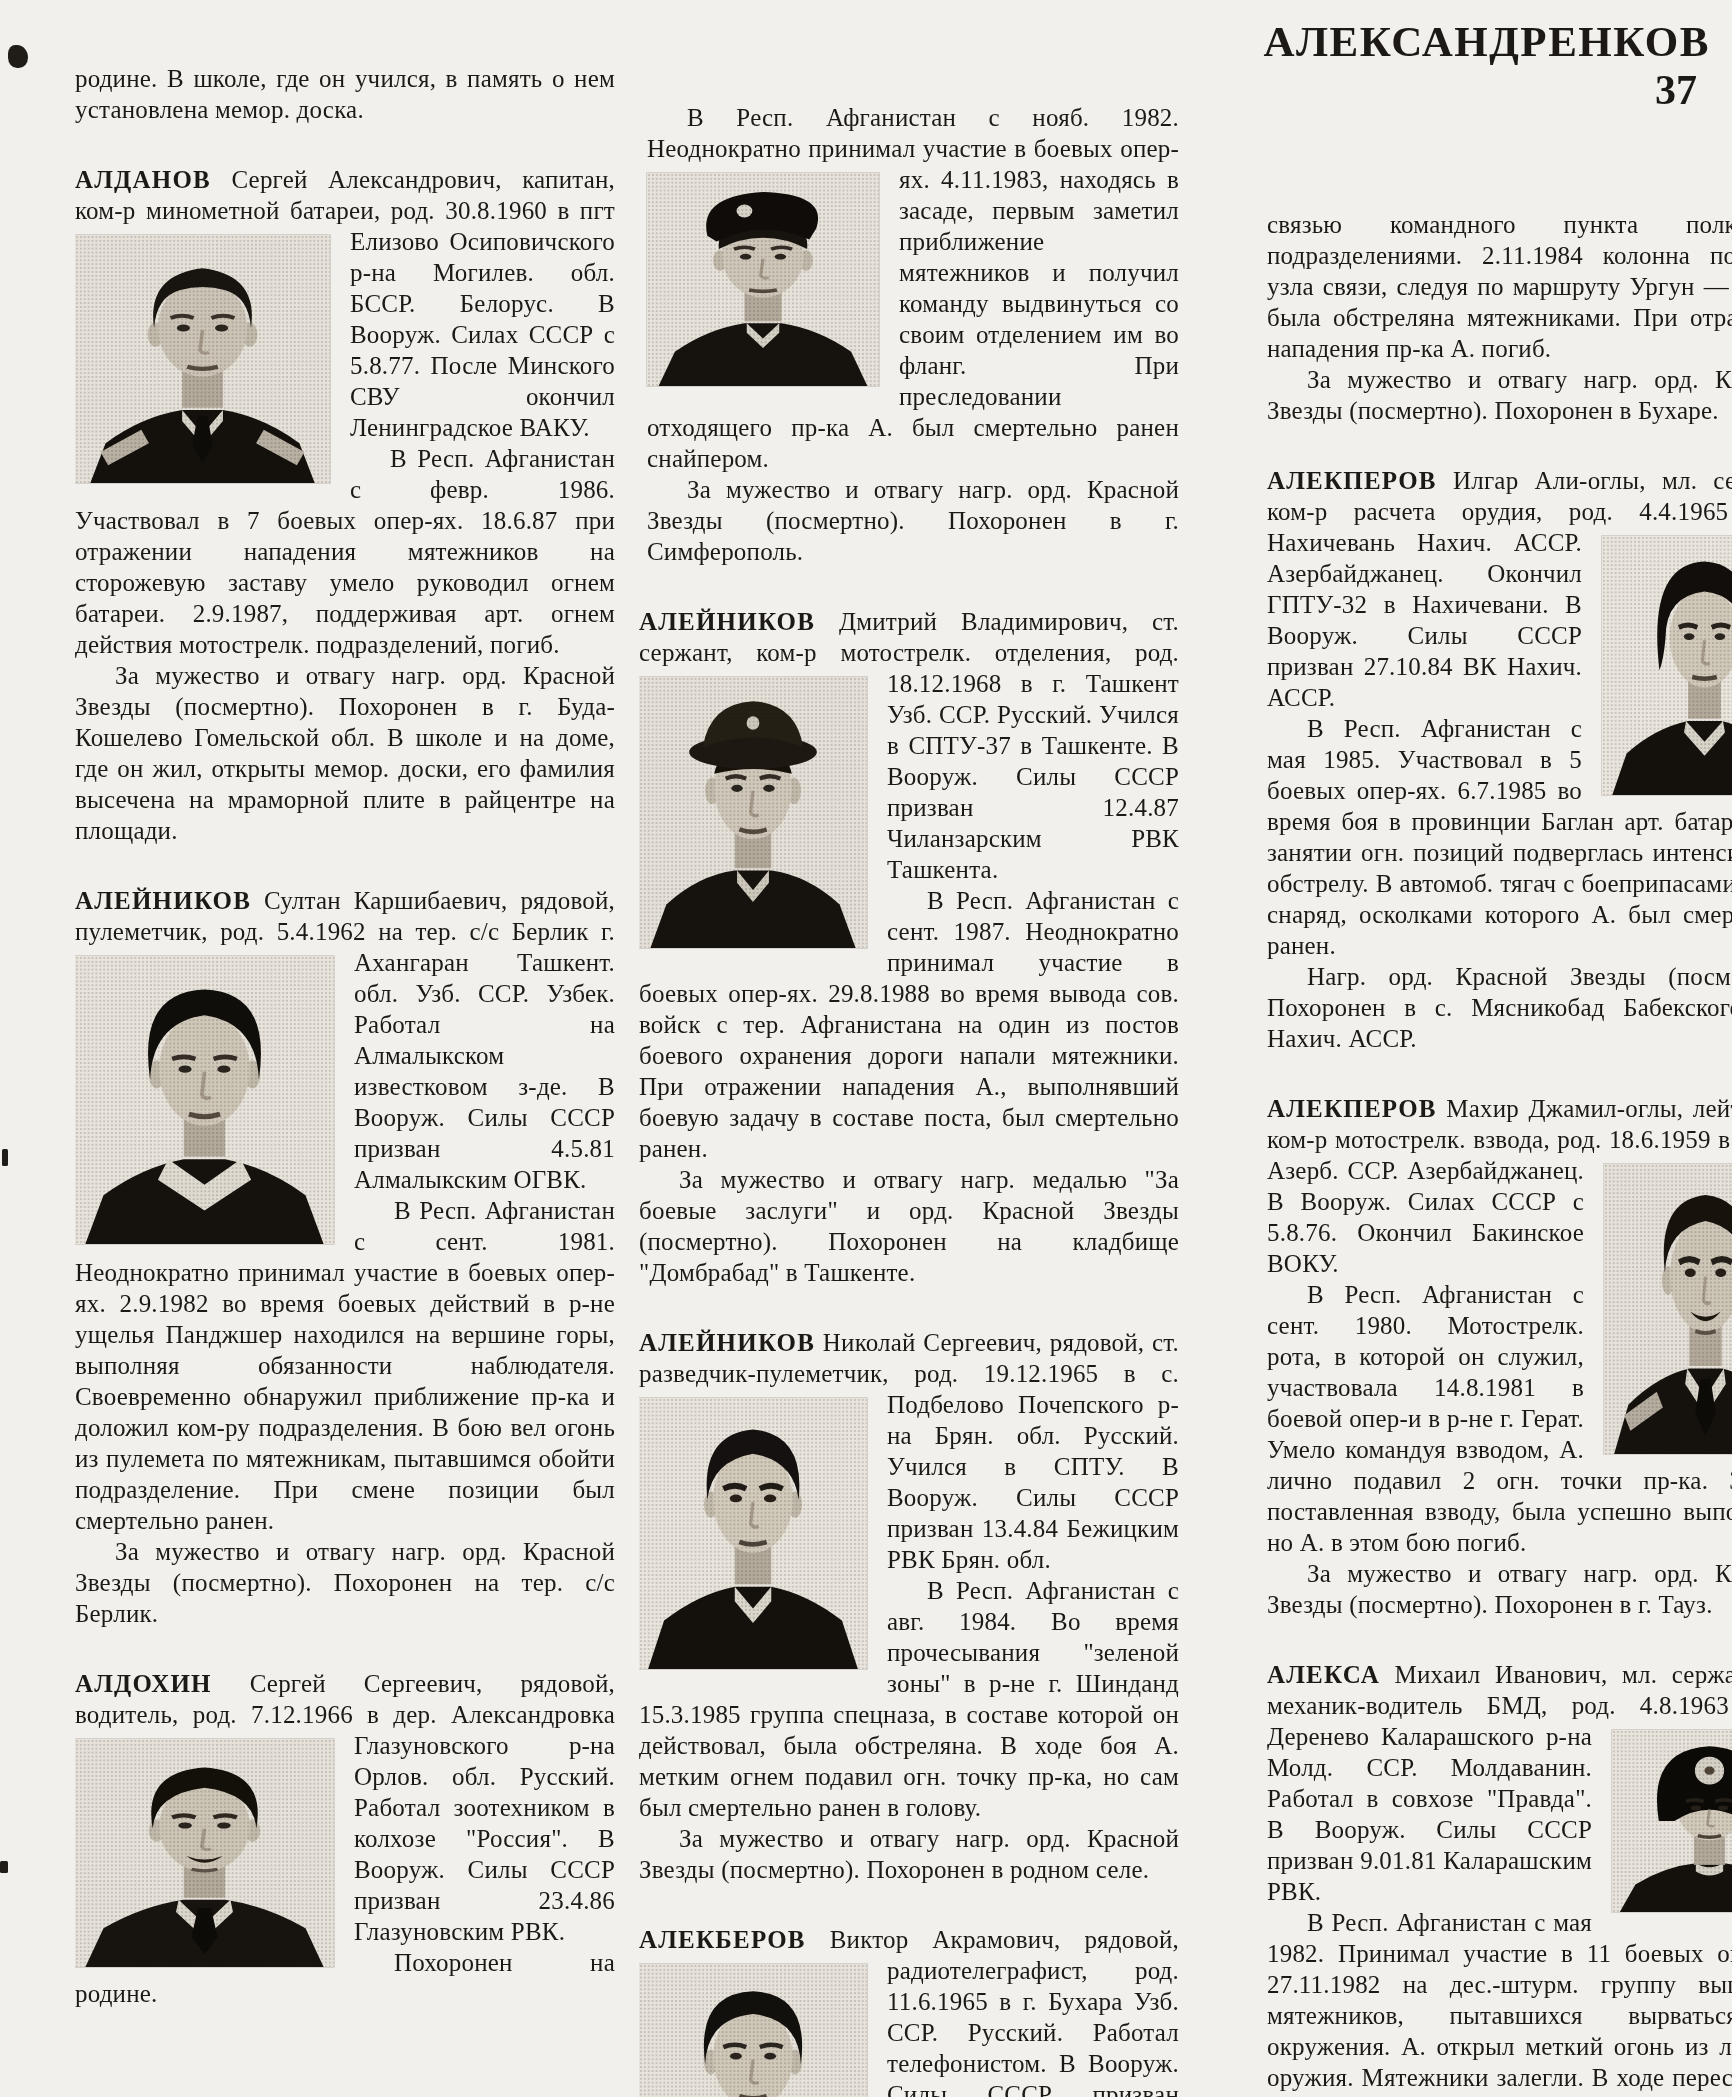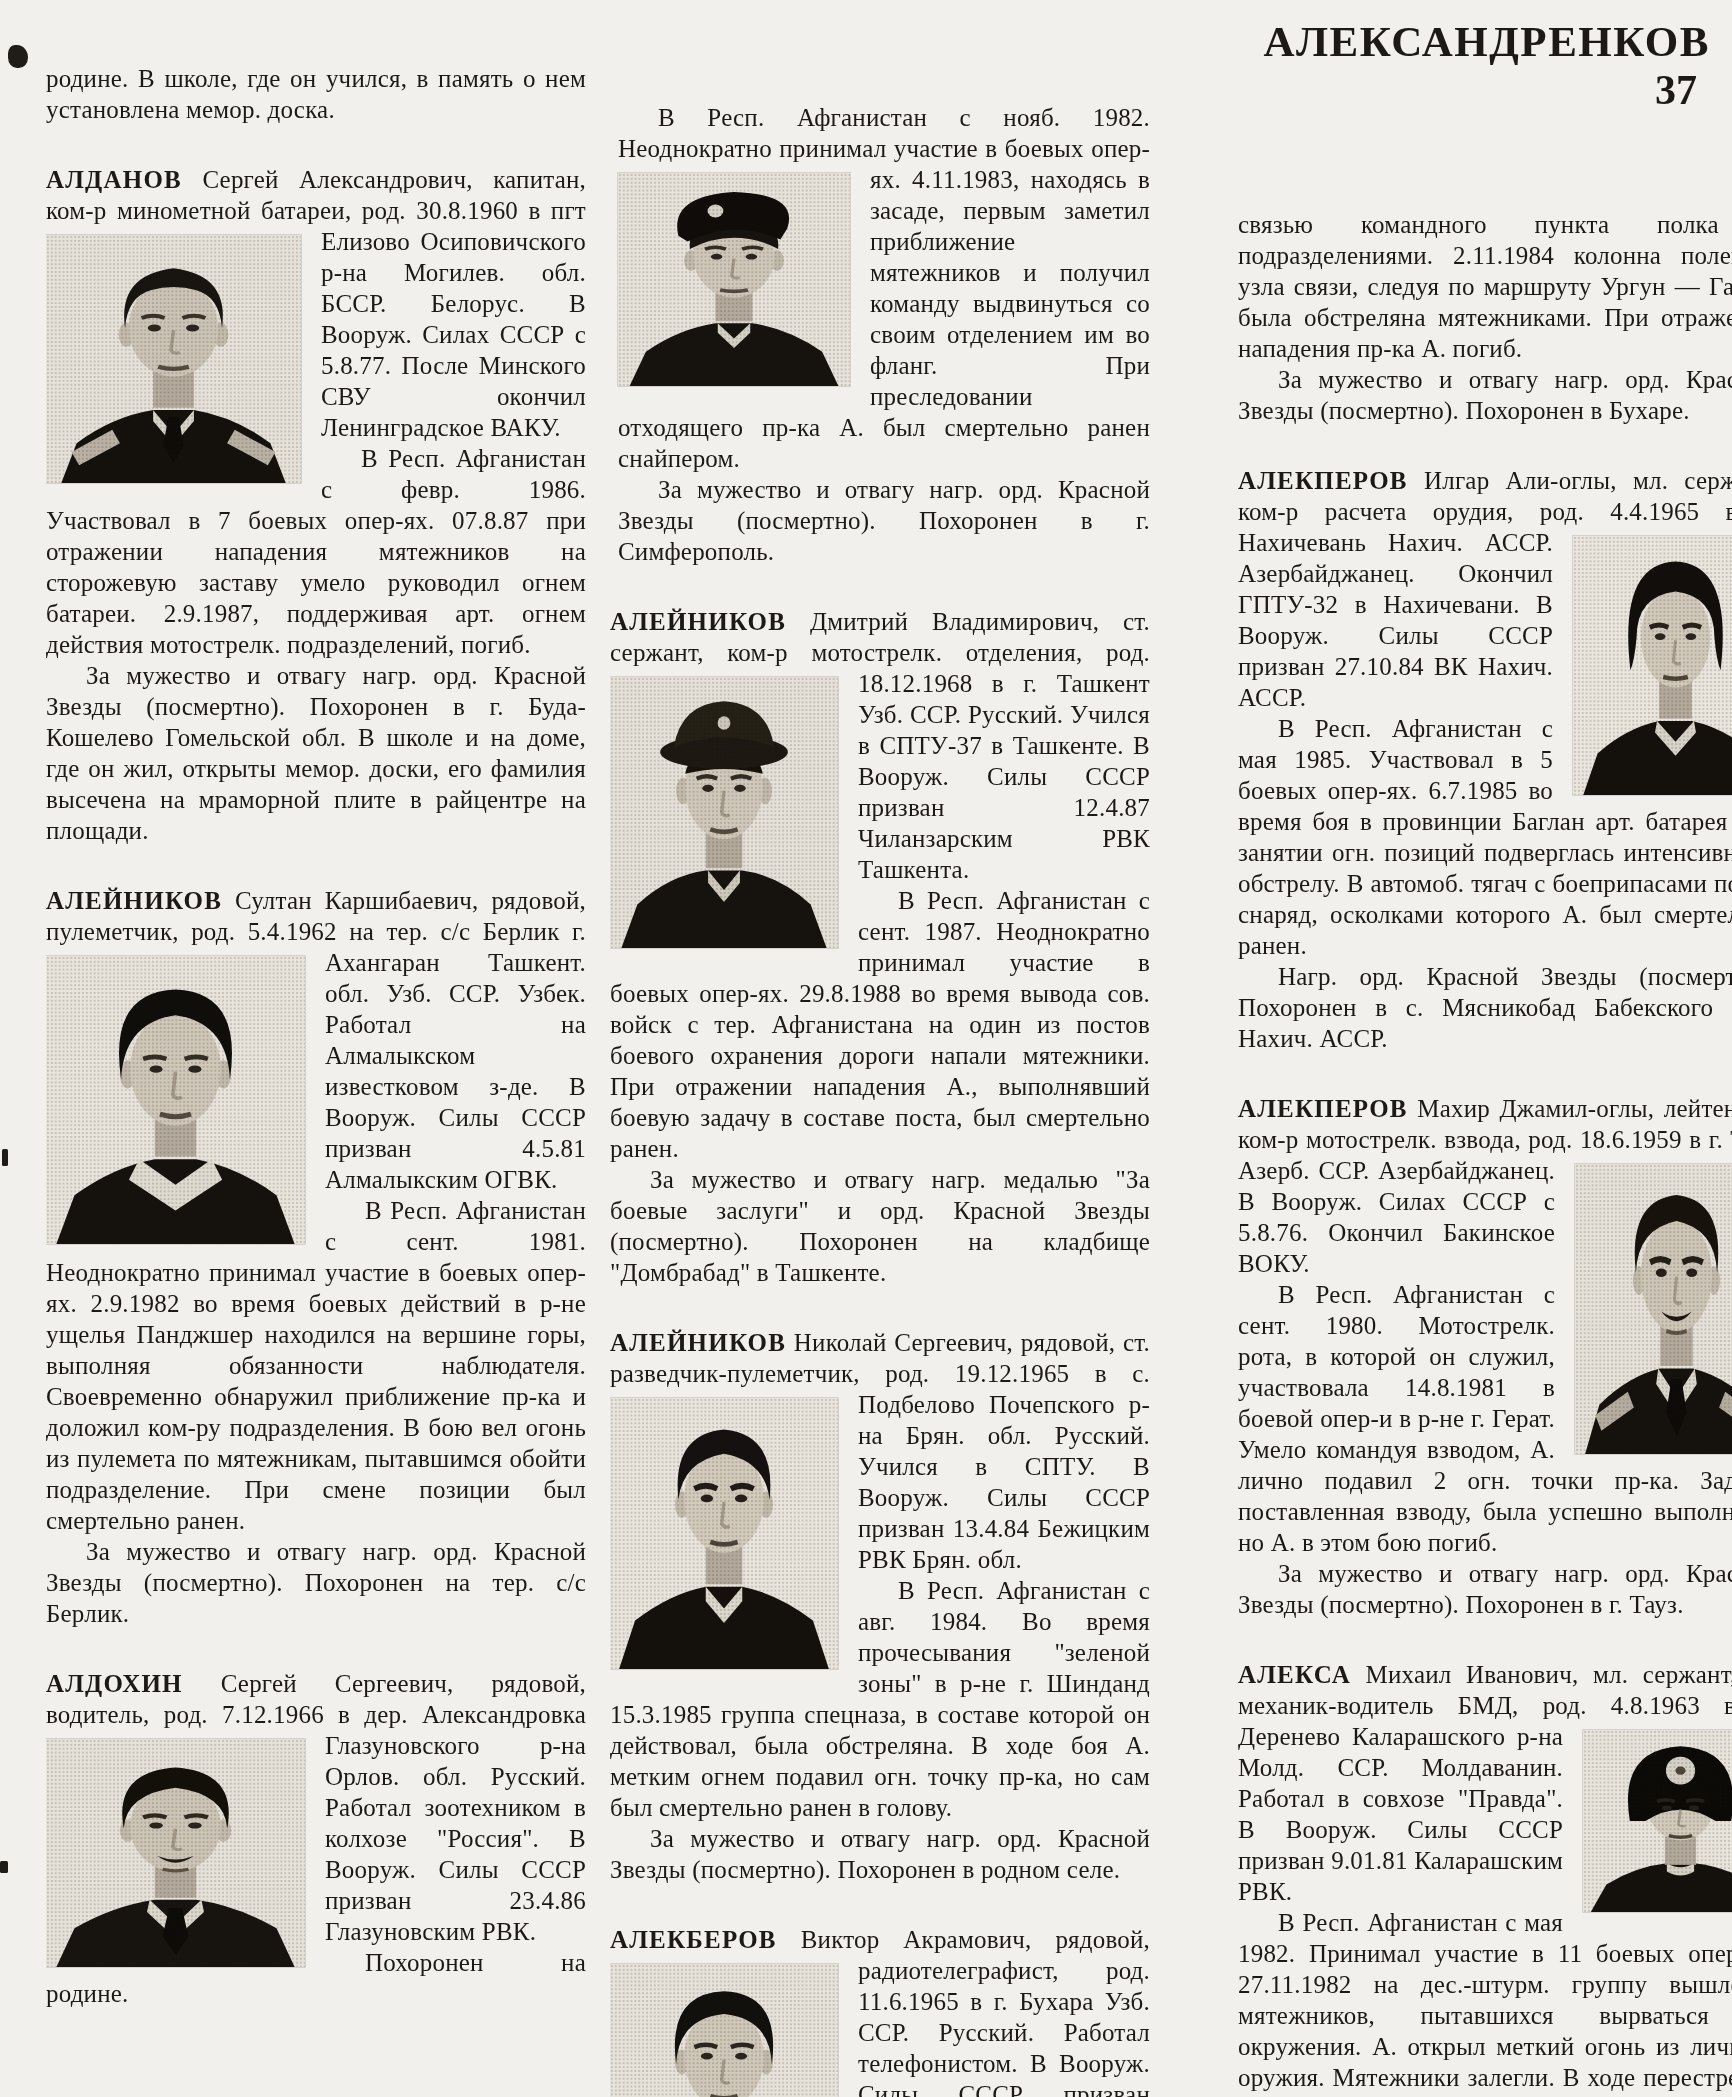--- a/index.html
+++ b/index.html
@@ -26,20 +26,21 @@
     margin-left:auto; margin-right:13px; font-weight:bold; font-size:42px;
   }
 
   
   .col {
     position:absolute; top:63px; width:540px; height:2034px;
     overflow:hidden;
     font-size:25px; line-height:31px;
     text-align:justify;
     letter-spacing:0.2px;
+    margin-left:29px;
   }
   #col1 { left:46px; }
   #col2 { left:610px; }
   #col3 { left:1238px; }
   #col2 .first-block { margin-top:39px;padding-left:8px; }
   #col3 .first-block { margin-top:146px; }
 
   p.t { margin:0; }
   p.ind { text-indent:40px; }
   .entry { margin-top:39px; clear:both; }
@@ -104,21 +105,21 @@
             <path d="M37.5 37.5 Q42 35.5 46.5 37.5" stroke="#3a332b" stroke-width="1.8" fill="none"></path>
             <path d="M53.5 37.5 Q58 35.5 62.5 37.5" stroke="#3a332b" stroke-width="1.8" fill="none"></path>
             <ellipse cx="42.5" cy="42" rx="2.6" ry="1.6" fill="#2b251f"></ellipse>
               <ellipse cx="57.5" cy="42" rx="2.6" ry="1.6" fill="#2b251f"></ellipse>
             <path d="M50 43 L49 52 Q50 54 52.5 53" stroke="#a59a8a" stroke-width="1.4" fill="none"></path>
             <path d="M44 59.5 Q50 61.5 56 59.5" stroke="#554b40" stroke-width="1.9" fill="none"></path>
           </svg>
         </span>
         <span>30.8.1960 в пгт Елизово Осиповичского р-на Могилев. обл. БССР. Белорус. В Вооруж. Силах СССР с 5.8.77. После Минского СВУ окончил Ленинградское ВАКУ.</span>
       </p>
-      <p class="t ind">В Респ. Афганистан с февр. 1986. Участвовал в 7 боевых опер-ях. 07.8.87 при отражении нападения мятежников на сторожевую заставу умело руководил огнем батареи. 2.9.1987, поддерживая арт. огнем действия мотострелк. подразделений, погиб.</p>
+      <p class="t ind">В Респ. Афганистан с февр. 1986. Участвовал в 7 боевых опер-ях. 18.6.87 при отражении нападения мятежников на сторожевую заставу умело руководил огнем батареи. 2.9.1987, поддерживая арт. огнем действия мотострелк. подразделений, погиб.</p>
       <p class="t ind">За мужество и отвагу нагр. орд. Красной Звезды (посмертно). Похоронен в г. Буда-Кошелево Гомельской обл. В школе и на доме, где он жил, открыты мемор. доски, его фамилия высечена на мраморной плите в райцентре на площади.</p>
     </article>
 
     <article class="entry">
       <p class="t">
         <span class="surname">АЛЕЙНИКОВ</span>
         <span>Султан Каршибаевич, рядовой, пулеметчик, род. 5.4.1962 на тер. с/с</span>
         <span class="photo" style="width:259px;height:288px">
           <svg viewBox="0 0 100 112" preserveAspectRatio="none">
             <rect width="100" height="112" fill="#e8e4dc"></rect>

